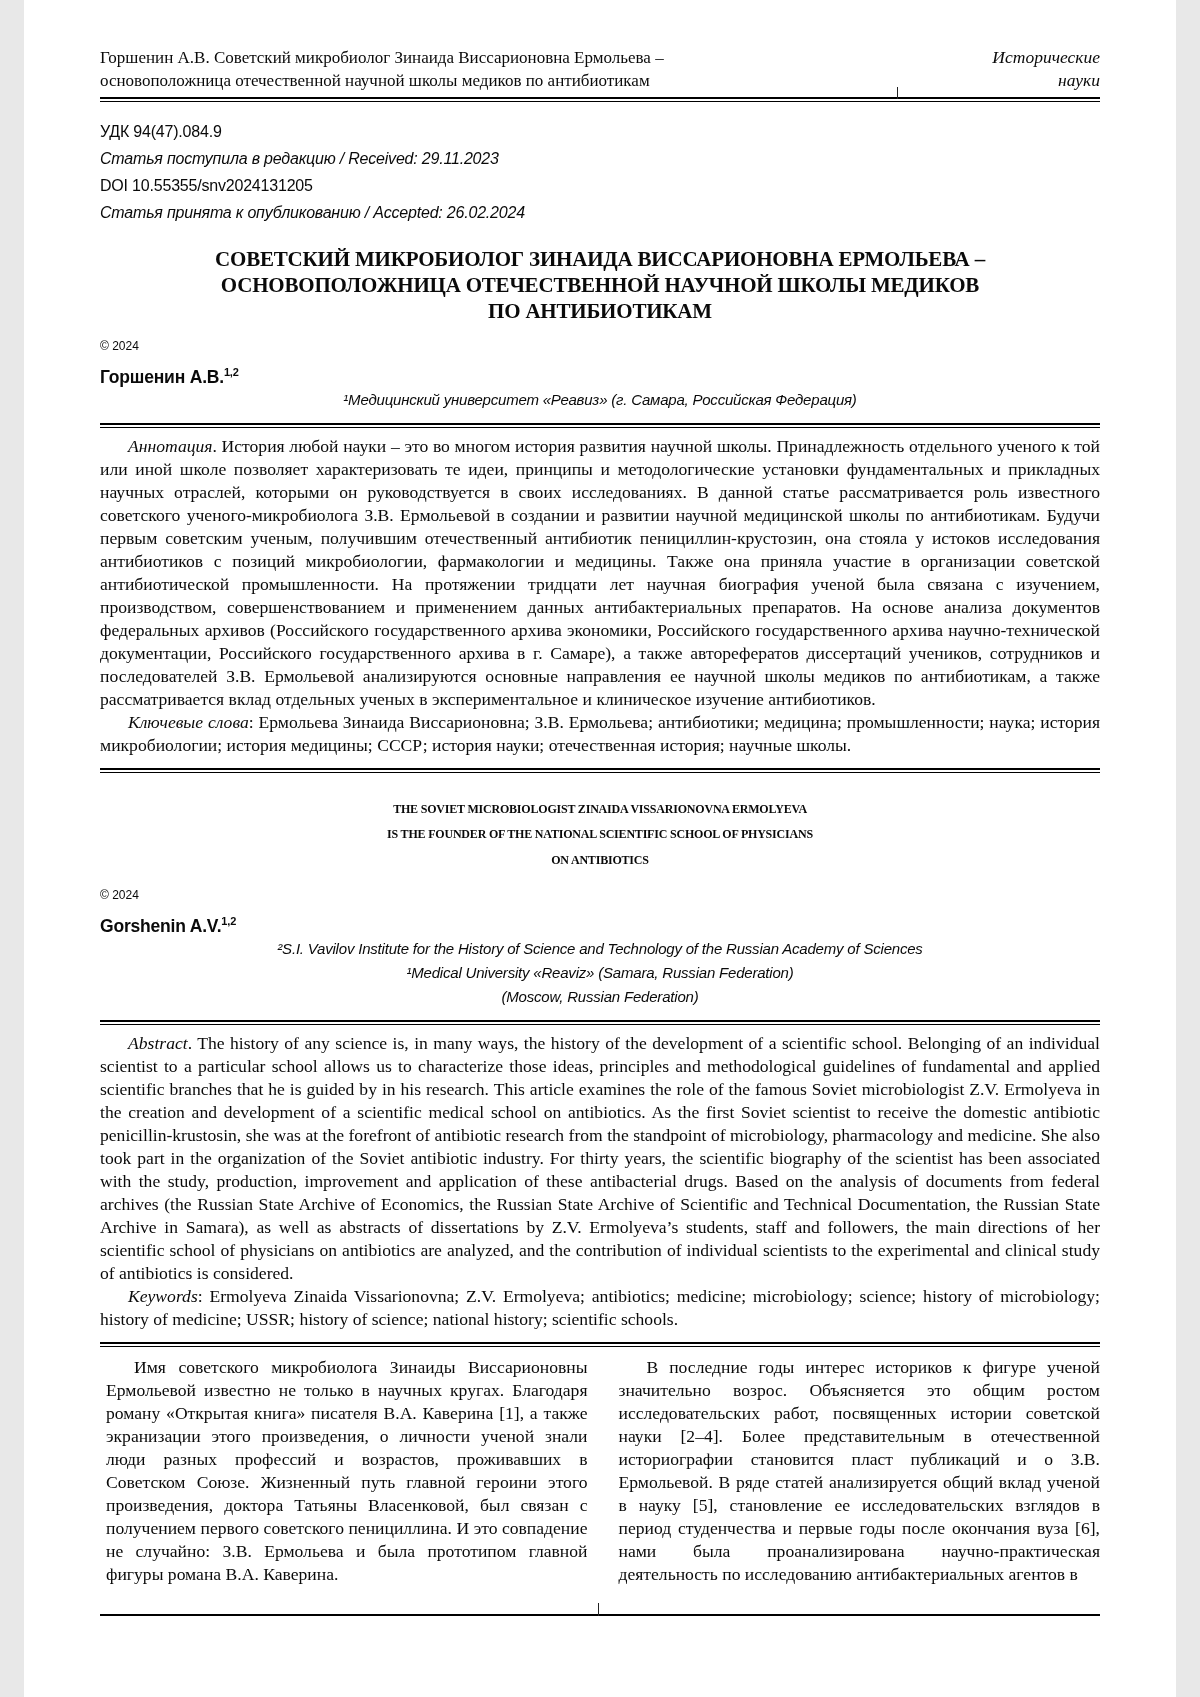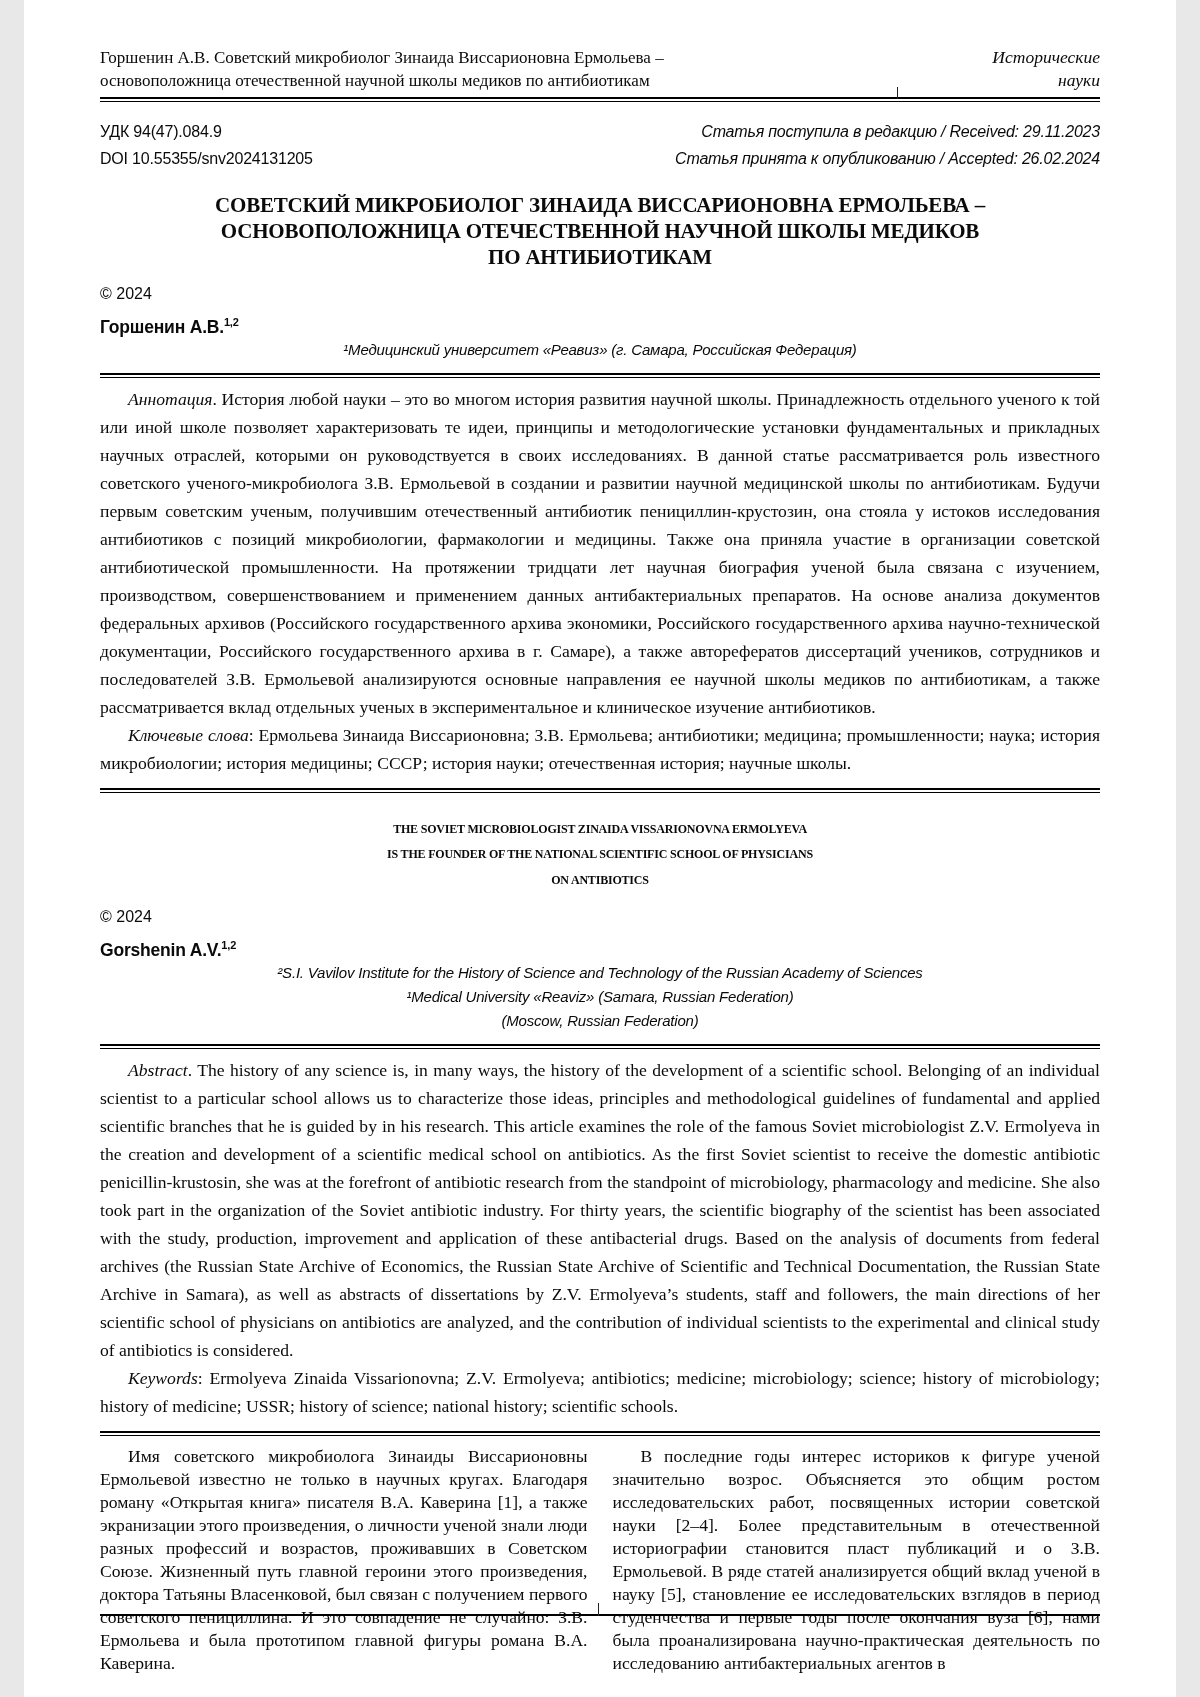--- a/index.html
+++ b/index.html
@@ -17,40 +17,40 @@
   }
   
   .runhead { display: flex; justify-content: space-between; align-items: flex-start; }
   .runhead-left { font-size: 17px; line-height: 23px; max-width: 760px; }
   .runhead-right { font-size: 17.5px; line-height: 23px; font-style: italic; text-align: right; }
   .rule-head { position: relative; margin-top: 5px; height: 2px; border-top: 2px solid #000; border-bottom: 1px solid #000; }
   .tick { position: absolute; width: 1px; background: #222; }
   .tick-head { right: 202px; top: -12px; height: 12px; }
   
   .meta { margin-top: 16px; font-family: "Liberation Sans", sans-serif; letter-spacing: -0.2px; }
-  .meta-row { display: flex; justify-content: space-between; font-size: 16px; line-height: 27px; }
+  .meta-row { display: flex; justify-content: space-between; font-size: 16px; line-height: 27px; flex-direction: column; }
   .meta-right { font-style: italic; }
   
   .title-ru { margin-top: 20px; text-align: center; font-weight: bold; font-size: 21px; line-height: 26px; letter-spacing: -0.2px; white-space: pre-line; }
   .title-en { margin-top: 24px; text-align: center; font-weight: bold; font-size: 12px; line-height: 25.5px; letter-spacing: -0.2px; white-space: pre-line; }
-  .copyright { margin-top: 15px; font-size: 16px; font-family: "Liberation Sans", sans-serif; }
+  .copyright { margin-top: 15px; font-size: 12px; font-family: "Liberation Sans", sans-serif; }
   .author { margin-top: 13px; font-weight: bold; font-size: 17.5px; font-family: "Liberation Sans", sans-serif; letter-spacing: -0.2px; }
   .author sup { font-size: 11px; }
   .affil { text-align: center; font-style: italic; font-size: 15px; line-height: 24px; font-family: "Liberation Sans", sans-serif; letter-spacing: -0.2px; }
   .affil div { min-height: 24px; }
   
   .rule { margin-top: 11px; height: 2px; border-top: 2px solid #000; border-bottom: 1px solid #000; }
   
   .absblock { margin-top: 7px; }
-  .para { margin: 0; font-size: 17.6px; line-height: 28px; text-align: justify; text-indent: 28px; hyphens: auto; }
+  .para { margin: 0; font-size: 17.6px; line-height: 23px; text-align: justify; text-indent: 28px; hyphens: auto; }
   .ital { font-style: italic; }
   
   .columns { margin-top: 9px; display: flex; gap: 25px; height: 252px; overflow: hidden; }
   .col { flex: 1 1 0; overflow: hidden; }
-  .col .para { line-height: 23px; }
+  .col .para { line-height: 23px; margin-left: 6px; }
   
   .footer { position: absolute; left: 76px; right: 76px; top: 1614px; background: #fff; padding-top: 0; }
   .rule-foot { position: relative; height: 0; border-top: 2px solid #000; }
   .tick-foot { left: 498px; top: -13px; height: 13px; }
   .footer-row { display: flex; justify-content: space-between; font-size: 17.5px; line-height: 26px; margin-top: 2px; }
 </style>
 </head>
 <body>
 
 <div class="page">

